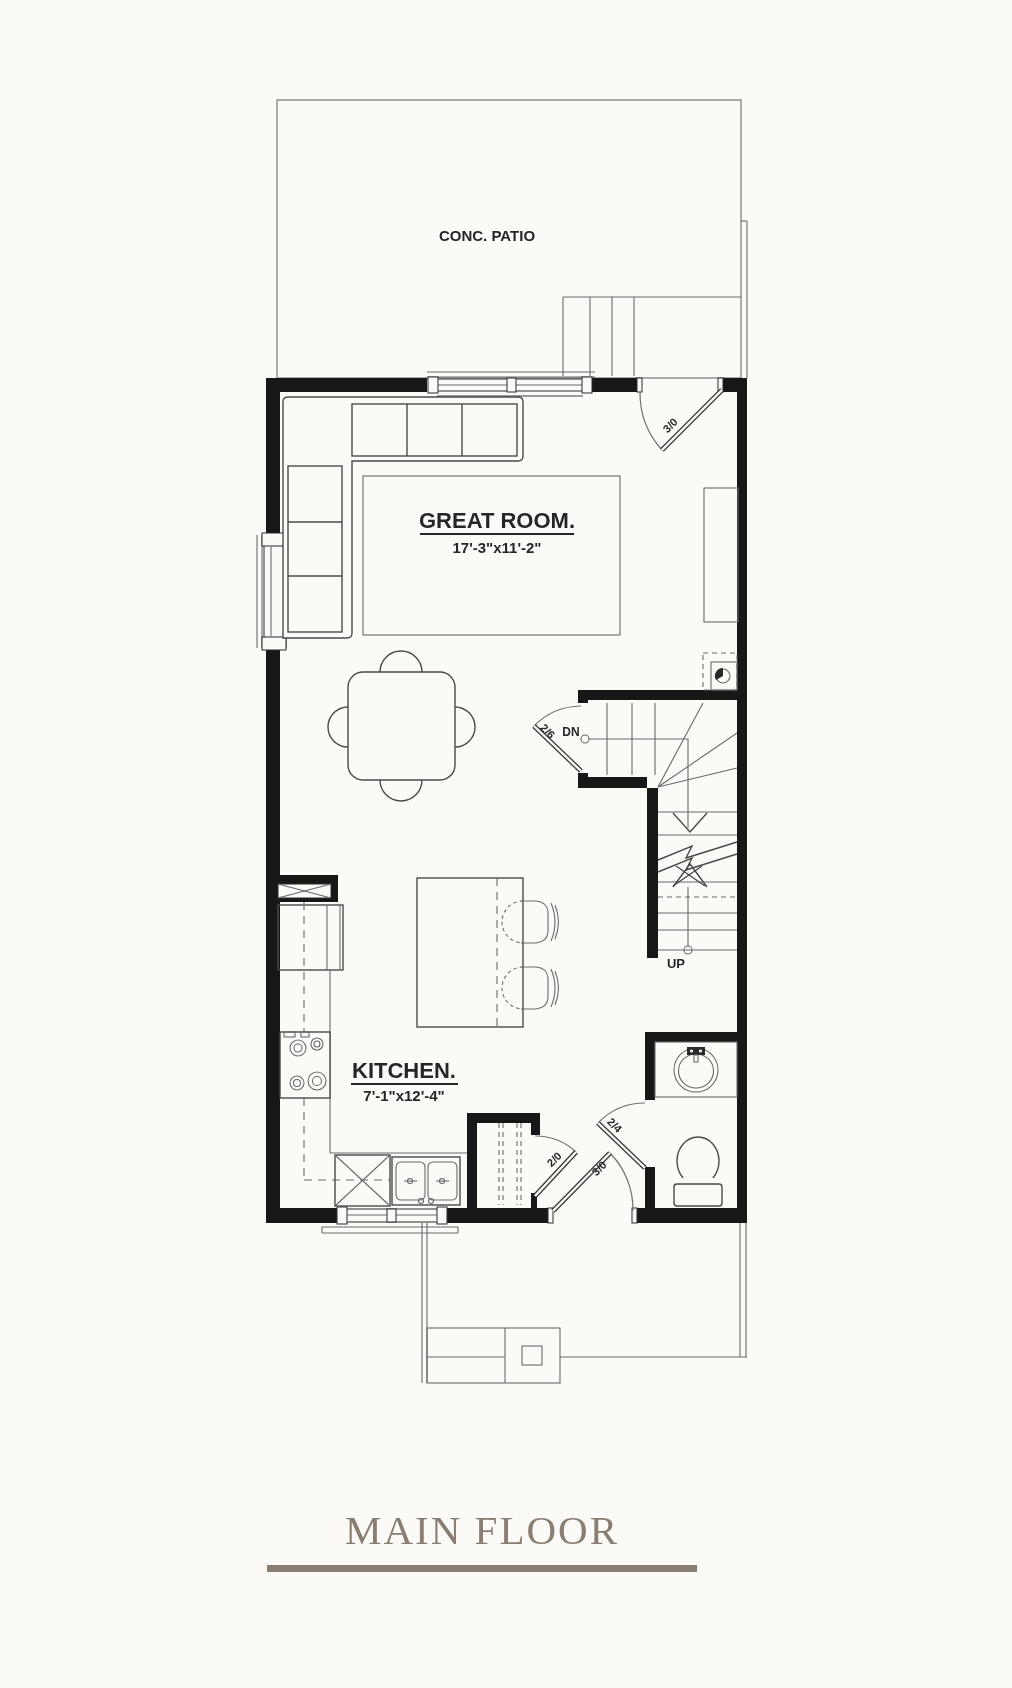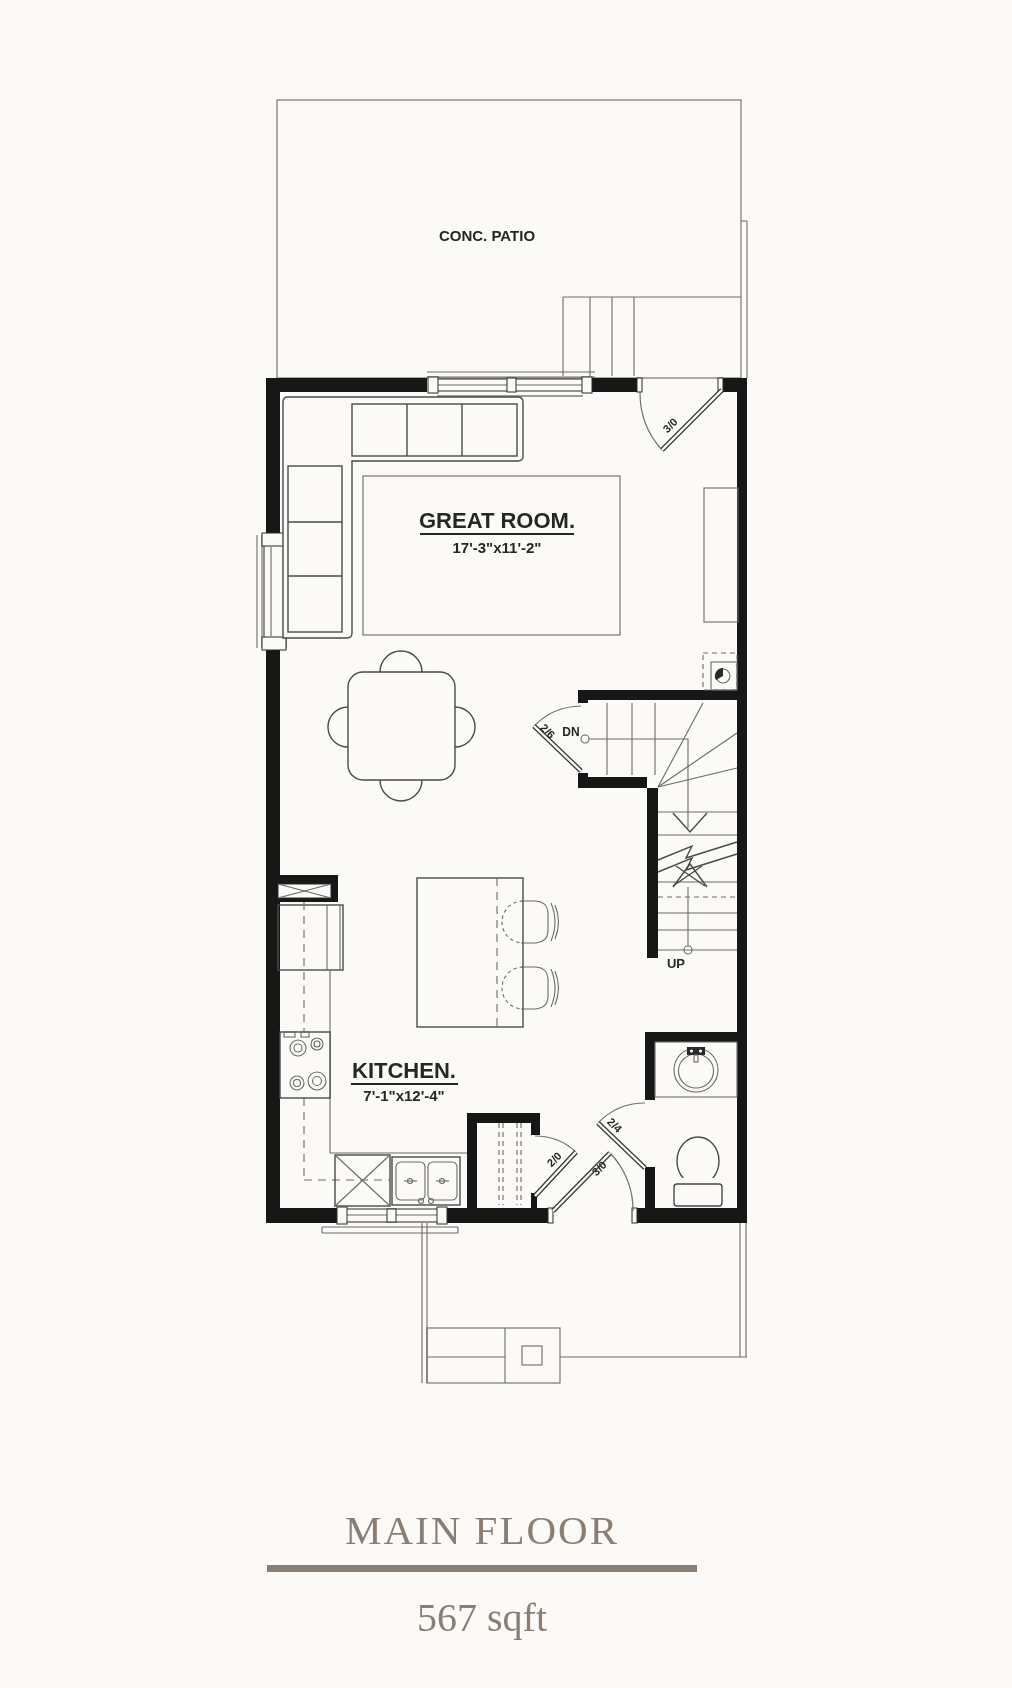--- a/index.html
+++ b/index.html
@@ -323,16 +323,15 @@
   <text x="673" y="428" font-size="11" text-anchor="middle" class="txt" transform="rotate(-45 673 428)">3/0</text>
   <text x="545" y="734" font-size="11" text-anchor="middle" class="txt" transform="rotate(45 545 734)">2/6</text>
   <text x="557" y="1162" font-size="11" text-anchor="middle" class="txt" transform="rotate(-45 557 1162)">2/0</text>
   <text x="602" y="1171" font-size="11" text-anchor="middle" class="txt" transform="rotate(-45 602 1171)">3/0</text>
   <text x="612" y="1128" font-size="11" text-anchor="middle" class="txt" transform="rotate(45 612 1128)">2/4</text>
 </svg>
 
   <div class="title-block">
     <div class="floor-title">MAIN FLOOR</div>
     <div class="title-divider"></div>
-    <div class="floor-area">567 sqft</div>
   </div>
 
 </div>
 
 </body></html>

